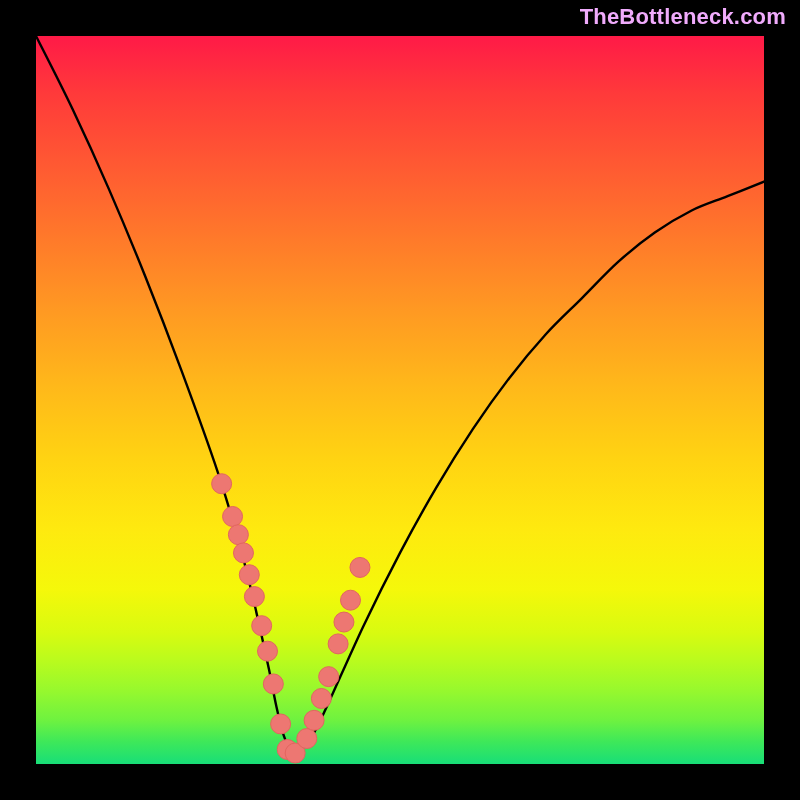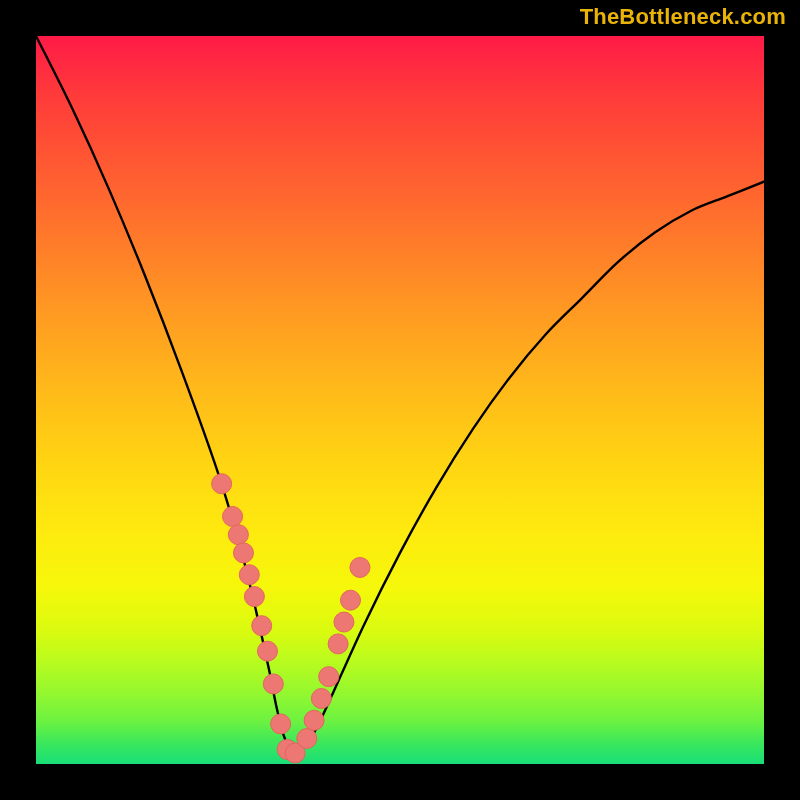--- a/index.html
+++ b/index.html
@@ -46,21 +46,21 @@
     overflow: visible;
   }
 
   .watermark {
     position: absolute;
     top: 4px;
     right: 14px;
     font-family: Arial, Helvetica, sans-serif;
     font-size: 22px;
     font-weight: 600;
-    color: #eab308;
+    color: #f0abfc;
     letter-spacing: 0.2px;
   }
 </style>
 </head>
 <body>
 
 <div class="frame">
   <div class="plot-area"></div>
 
   <svg class="overlay" viewBox="0 0 728 728">

